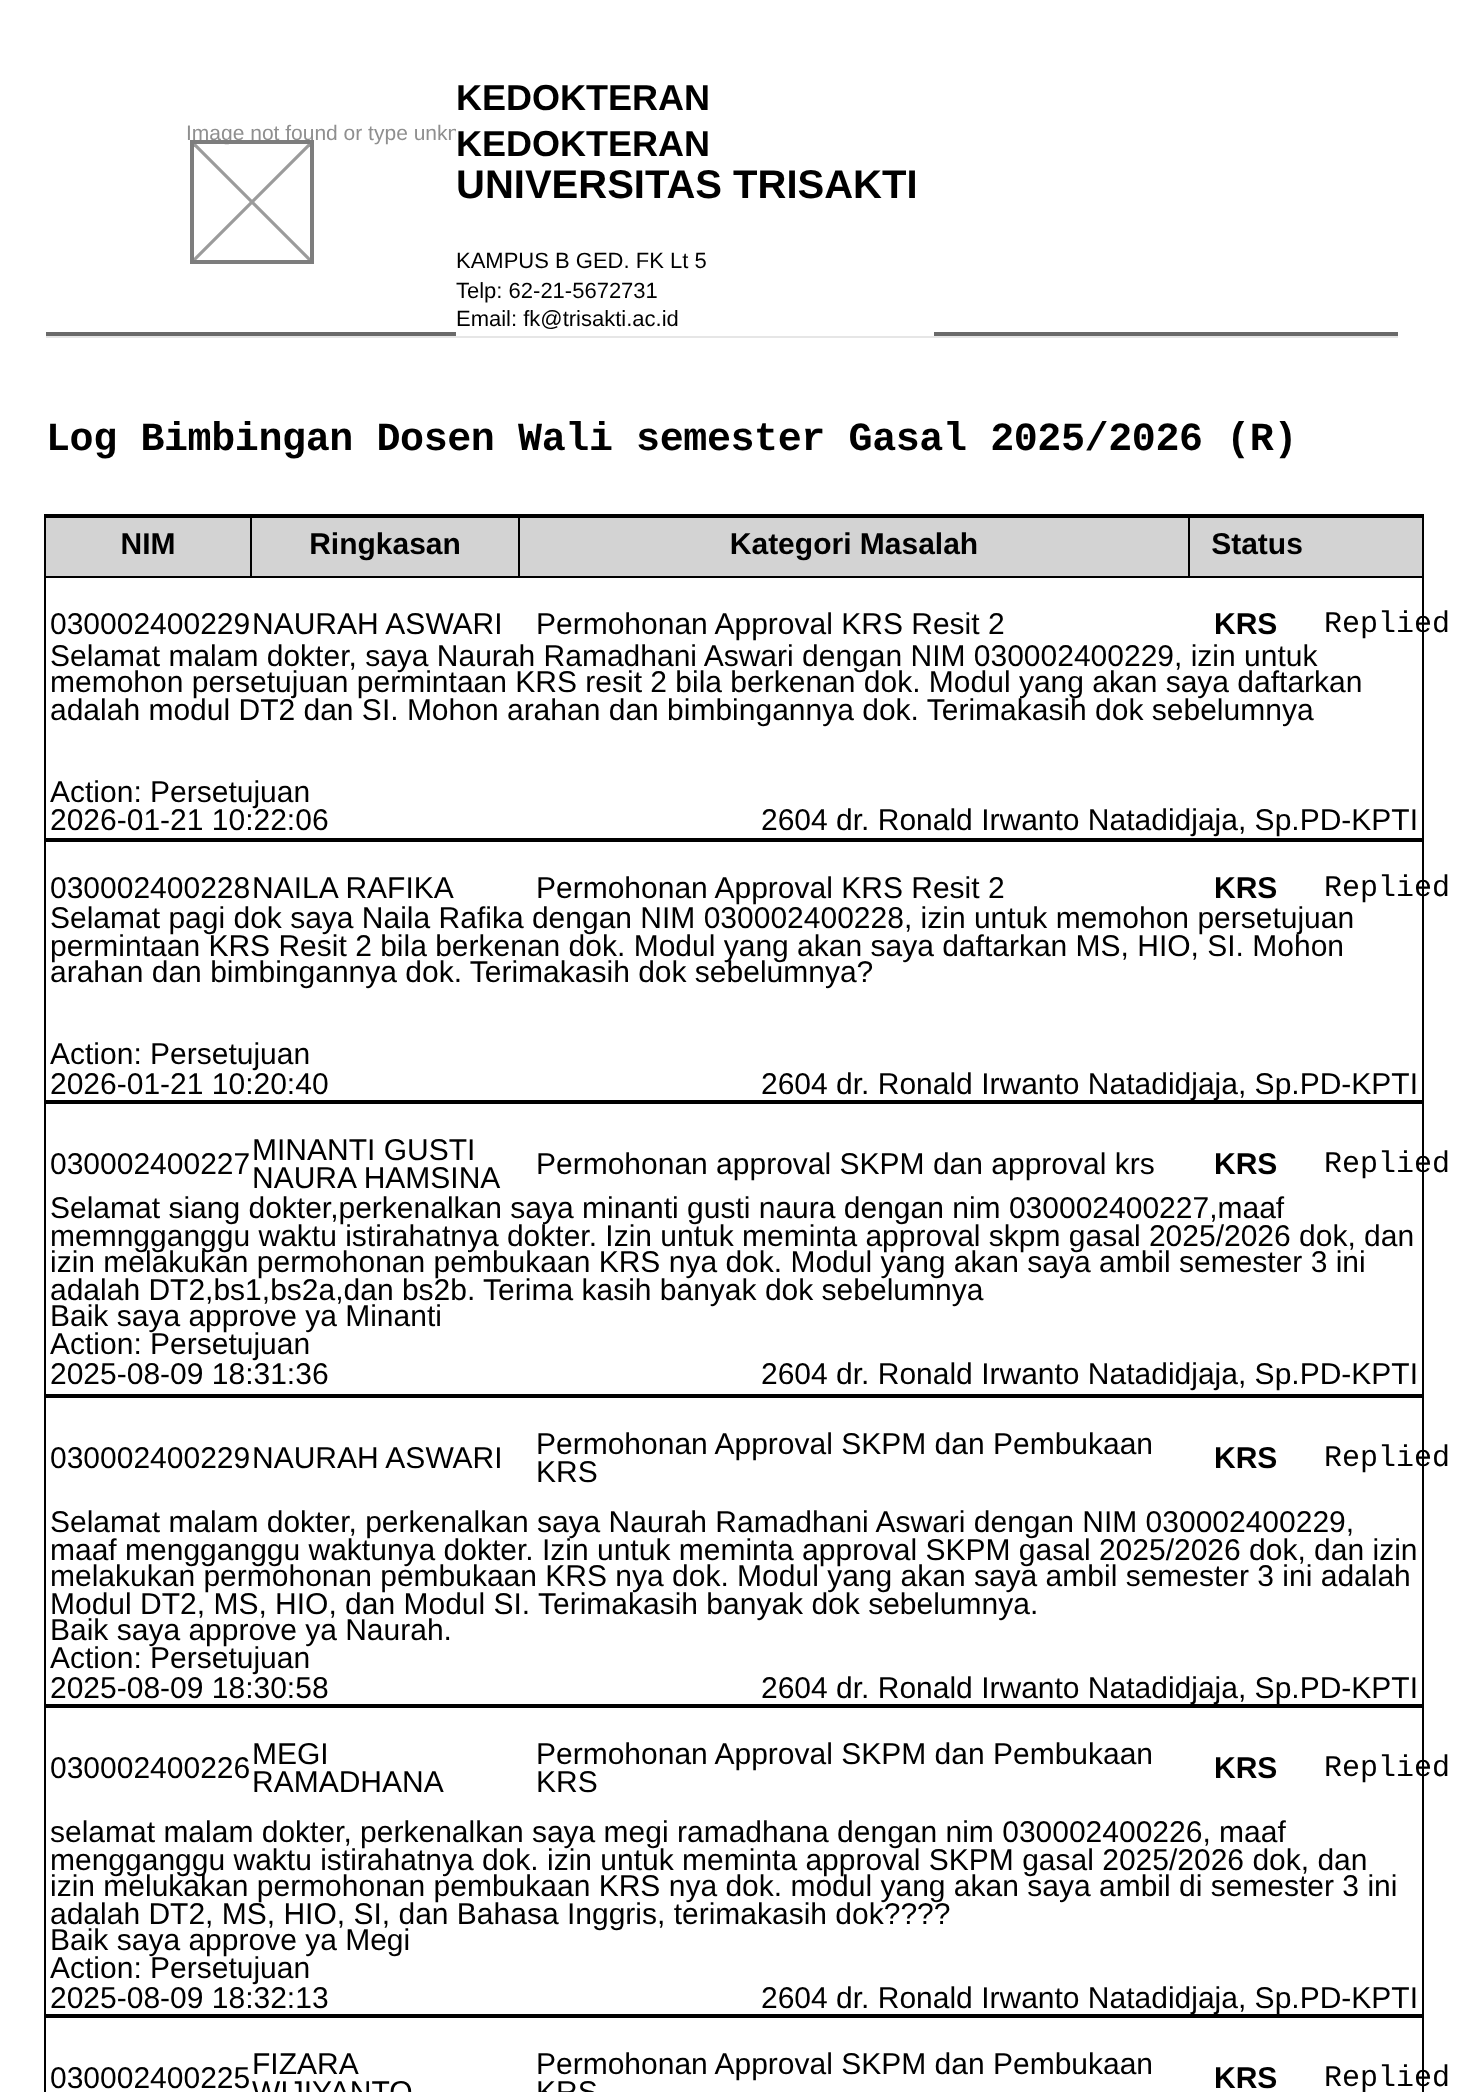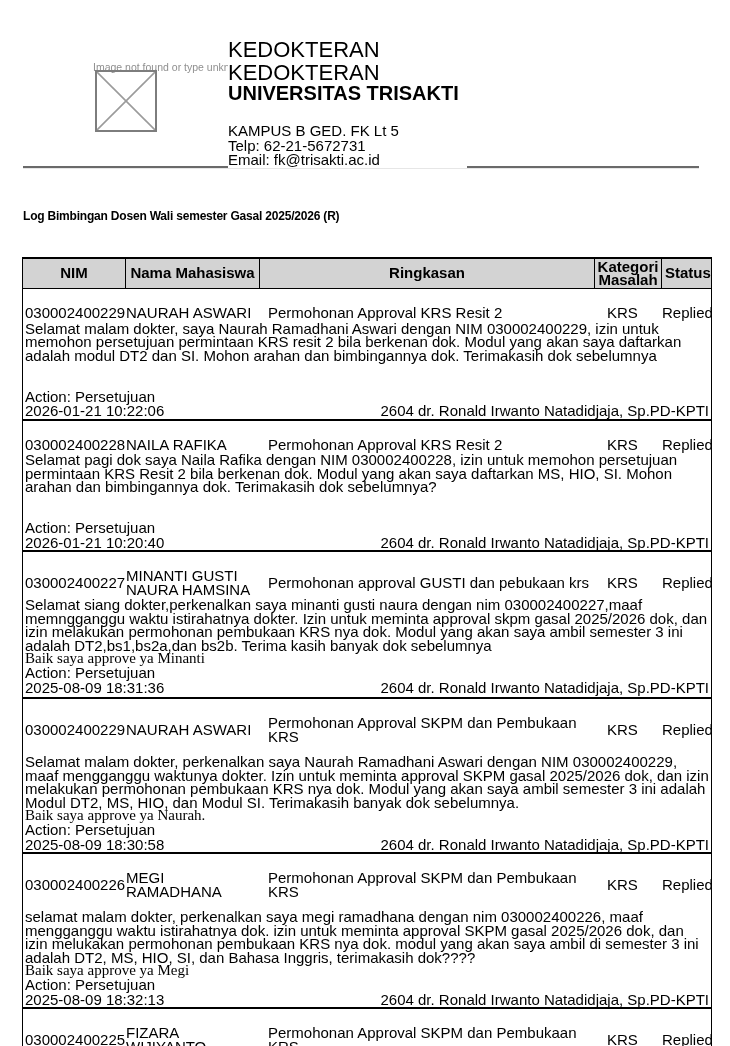--- a/index.html
+++ b/index.html
@@ -15,32 +15,32 @@
   }
   .img-box {
     position:absolute; left:95px; top:70px; width:58px; height:58px;
     border:2px solid #7d7d7d; z-index:1; background:#fff0;
   }
   .img-box svg { display:block; width:100%; height:100%; }
   .org-block {
     position:absolute; left:228px; top:38px; z-index:2; background:#ffffff;
     padding-right:8px; min-width:200px;
   }
-  .org-l12 { font-size:22px; font-weight:normal; line-height:23px; }
+  .org-l12 { font-size:18px; font-weight:bold; line-height:23px; }
   .org-l3  { font-size:20px;  font-weight:bold; line-height:19px; }
-  .address { margin-top:21px; font-size:15px; line-height:14.5px; }
+  .address { margin-top:21px; font-size:11px; line-height:14.5px; }
 
   .rule {
     position:absolute; left:23px; top:166px; width:676px; height:2px;
     background:#6a6a6a; border-bottom:1px solid #e6e6e6;
   }
 
   .page-title {
     position:absolute; left:23px; top:209px;
-    font-size:12px; font-weight:bold; letter-spacing:-0.2px;
+    font-size:20px; font-weight:bold; letter-spacing:-0.2px;font-family:Liberation Mono, monospace;
   }
 
   
   .logtable {
     position:absolute; left:22px; top:257px; width:690px;
     border:1px solid #000; border-top-width:2px; border-bottom-width:3px;
     box-sizing:border-box; font-size:15px;
   }
   .thead {
     display:grid; grid-template-columns:103px 134px 335px 67px 1fr;
@@ -57,26 +57,26 @@
   .record { border-bottom:2px solid #000; padding:16px 2px 1px; line-height:13.5px; }
   .record:last-child { border-bottom:none; }
   .r1 { min-height:110px; } .r2 { min-height:112px; } .r3 { min-height:128px; }
   .r4 { min-height:123px; } .r5 { min-height:126px; } .r6 { min-height:13px; }
 
   .rec-head {
     display:grid; grid-template-columns:101px 134px 335px 67px 1fr;
     align-items:center; margin:1px 0 2px;
   }
   .rh-sum    { padding-left:8px; }
-  .rh-cat    { padding-left:12px; }
-  .rh-status { text-align:center; padding-right:2px; }
+  .rh-cat    { padding-left:12px;font-weight:bold; }
+  .rh-status { text-align:center; padding-right:2px;font-family:Liberation Mono, monospace; }
 
   .rec-msg   { min-height:54px; }
   .msg-offset .rec-msg { margin-top:12px; }
-  .rec-reply { min-height:14px;font-family:Liberation Serif, serif; }
+  .rec-reply { min-height:14px; }
   .rec-foot  { display:flex; justify-content:space-between; margin-top:1px;gap:32px; }
 </style>
 </head>
 <body>
 
 <div class="page">
 
   <div>
     <span class="img-alt">Image not found or type unknown</span>
     <div class="img-box">
@@ -97,21 +97,20 @@
     </div>
   </div>
 
   <div class="rule"></div>
 
   <div class="page-title">Log Bimbingan Dosen Wali semester Gasal 2025/2026 (R)</div>
 
   <div class="logtable">
     <div class="thead">
       <div class="th">NIM</div>
-      <div class="th">Nama Mahasiswa</div>
       <div class="th">Ringkasan</div>
       <div class="th">Kategori Masalah</div>
       <div class="th">Status</div>
     </div>
 
     <div class="record r1">
       <div class="rec-head">
         <div class="rh-nim">030002400229</div>
         <div class="rh-name">NAURAH ASWARI</div>
         <div class="rh-sum">Permohonan Approval KRS Resit 2</div>
@@ -141,21 +140,21 @@
       <div class="rec-foot">
         <span>2026-01-21 10:20:40</span>
         <span>2604 dr. Ronald Irwanto Natadidjaja, Sp.PD-KPTI</span>
       </div>
     </div>
 
     <div class="record r3">
       <div class="rec-head">
         <div class="rh-nim">030002400227</div>
         <div class="rh-name">MINANTI GUSTI NAURA HAMSINA</div>
-        <div class="rh-sum">Permohonan approval GUSTI dan pebukaan krs</div>
+        <div class="rh-sum">Permohonan approval SKPM dan approval krs</div>
         <div class="rh-cat">KRS</div>
         <div class="rh-status">Replied</div>
       </div>
       <div class="rec-msg">Selamat siang dokter,perkenalkan saya minanti gusti naura dengan nim 030002400227,maaf memngganggu waktu istirahatnya dokter. Izin untuk meminta approval skpm gasal 2025/2026 dok, dan izin melakukan permohonan pembukaan KRS nya dok. Modul yang akan saya ambil semester 3 ini adalah DT2,bs1,bs2a,dan bs2b. Terima kasih banyak dok sebelumnya</div>
       <div class="rec-reply">Baik saya approve ya Minanti</div>
       <div class="rec-action">Action: Persetujuan</div>
       <div class="rec-foot">
         <span>2025-08-09 18:31:36</span>
         <span>2604 dr. Ronald Irwanto Natadidjaja, Sp.PD-KPTI</span>
       </div>

